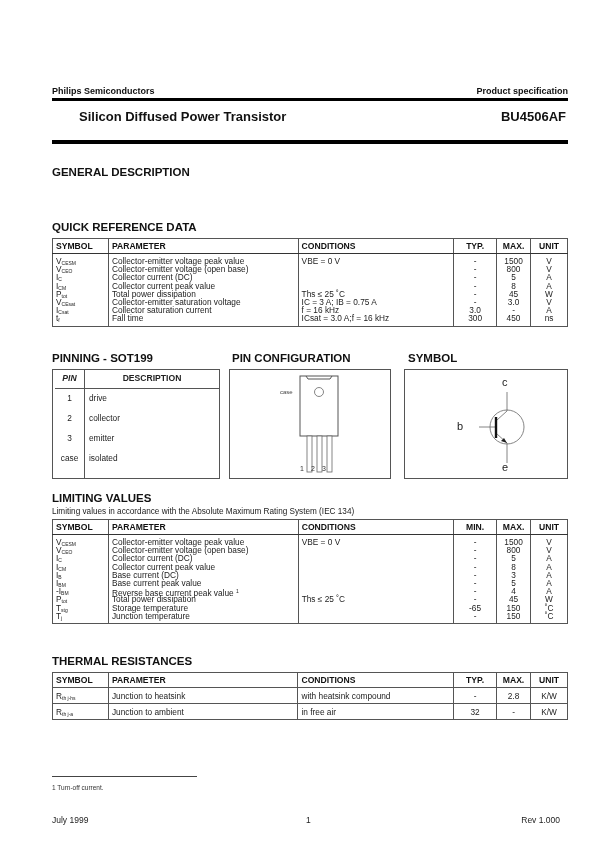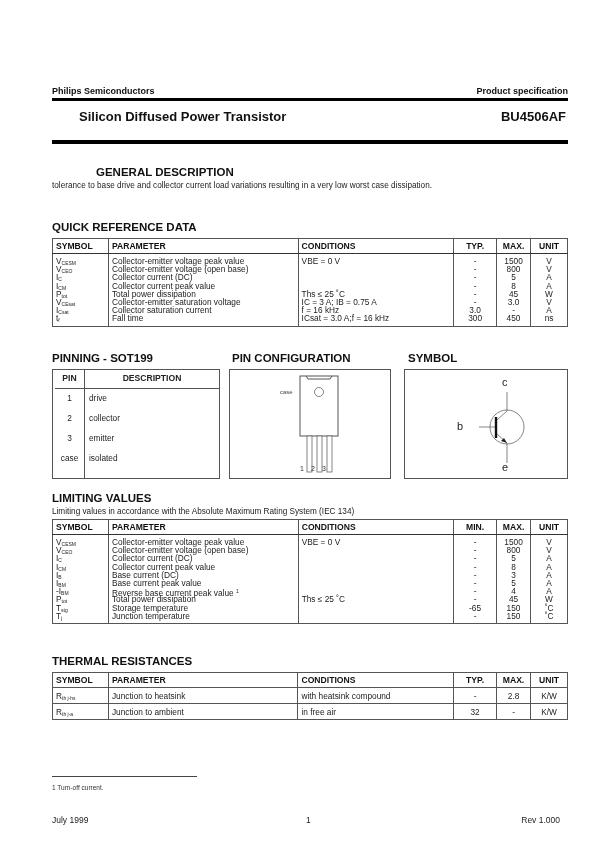--- a/index.html
+++ b/index.html
@@ -42,23 +42,22 @@
 </head>
 <body>
 
 <div class="abs hdr-small" style="left:52px;">Philips Semiconductors</div>
 <div class="abs hdr-small" style="right:32px;">Product specification</div>
 <div class="rule-thick" style="top:98px;height:3px;"></div>
 <div class="abs title" style="left:60px;margin-left:19px;">Silicon Diffused Power Transistor</div>
 <div class="abs title" style="right:34px;">BU4506AF</div>
 <div class="rule-thick" style="top:140px;height:4px;"></div>
 
-<div class="section-title" style="top:166px;margin-left:44px;">GENERAL DESCRIPTION</div>
+<div class="section-title" style="top:166px;">GENERAL DESCRIPTION</div>
 <div class="para" style="top:181px;">
-  <div>tolerance to base drive and collector current load variations resulting in a very low worst case dissipation.</div>
 </div>
 
 <div class="section-title" style="top:221px;">QUICK REFERENCE DATA</div>
 <table class="dt" style="top:238px;">
   <colgroup>
       <col style="width:56px">
       <col style="width:190px">
       <col style="width:156px">
       <col style="width:43px">
       <col style="width:34px">
@@ -139,21 +138,21 @@
     </tr>
   </tbody>
 </table>
 
 <div class="section-title" style="top:352px;">PINNING - SOT199</div>
 <div class="box" style="left:52px;top:369px;width:168px;height:110px;"></div>
 <div class="pin-divider"></div>
 <table class="pin">
   <thead>
     <tr>
-      <th style="width:29px;">PIN</th>
+      <th style="width:29px;font-style:italic;">PIN</th>
       <th>DESCRIPTION</th>
     </tr>
   </thead>
   <tbody>
     <tr>
         <td class="pn">1</td>
         <td class="pd">drive</td>
       </tr>
     <tr>
         <td class="pn">2</td>

